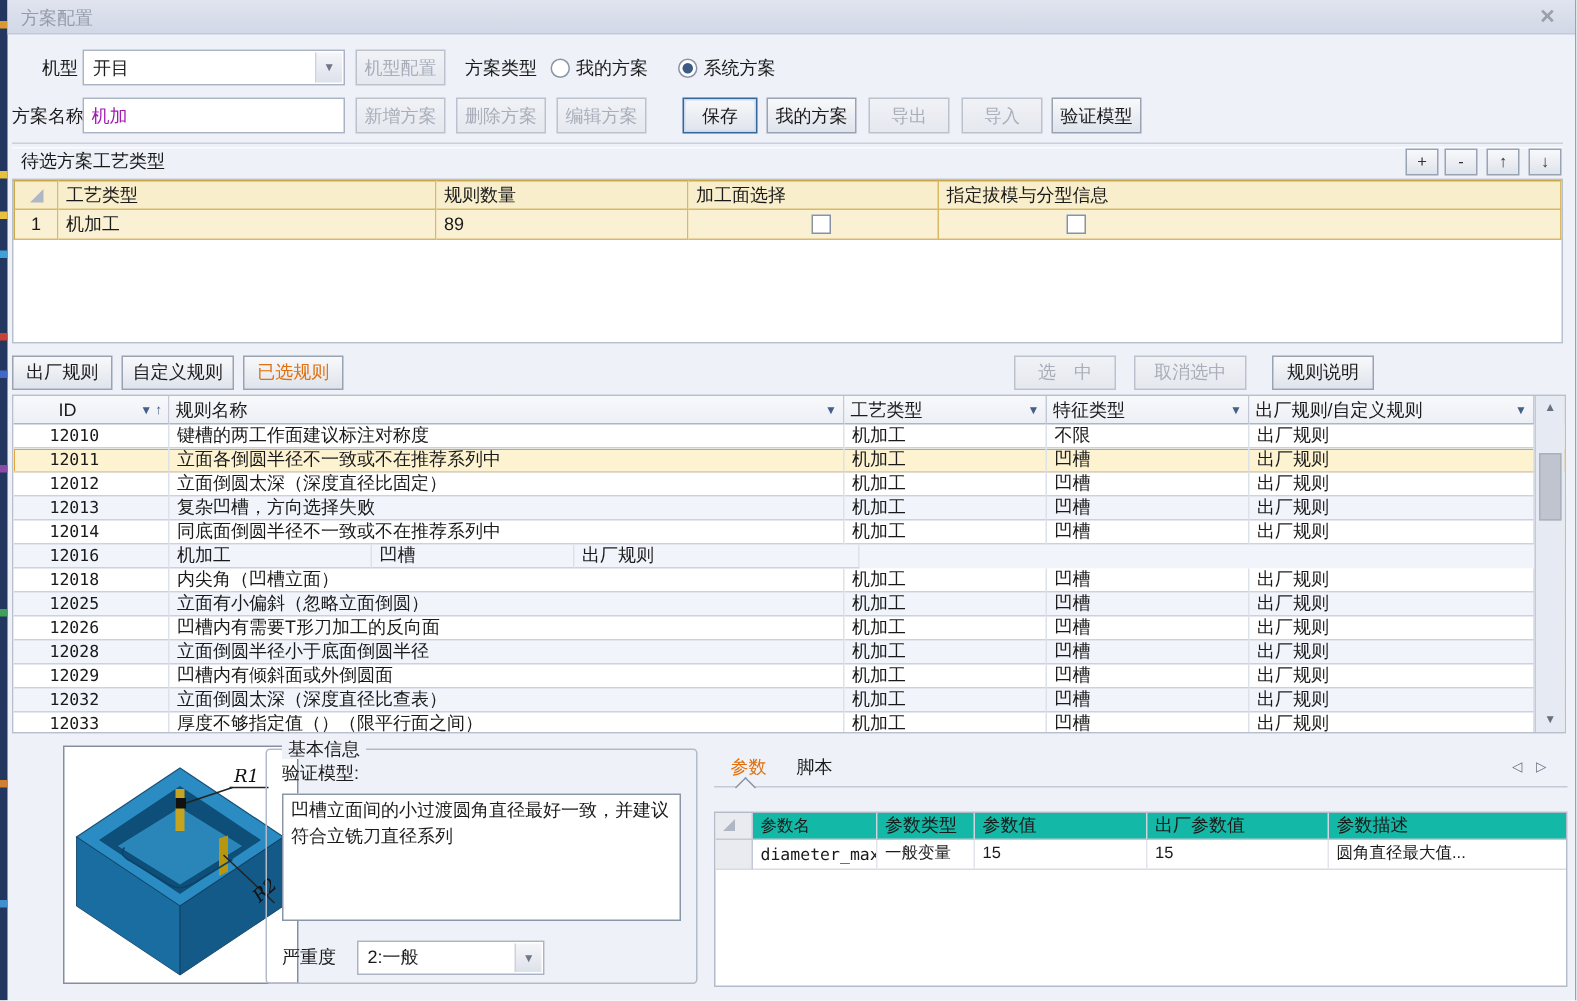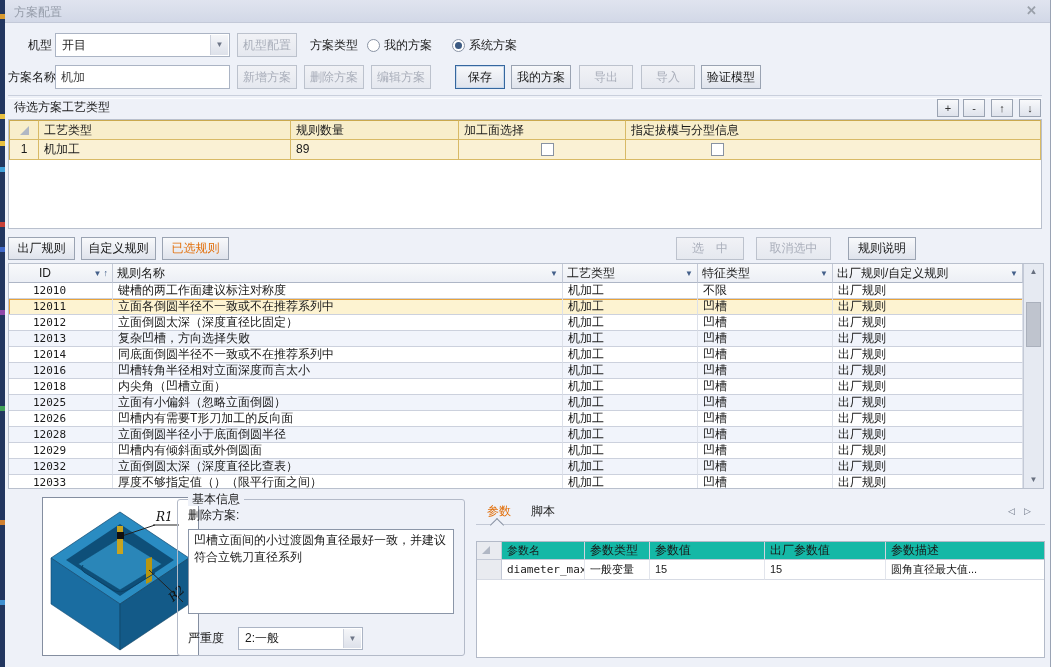--- a/index.html
+++ b/index.html
@@ -16,21 +16,21 @@
   .titlebar .title{position:absolute;left:9px;top:4px;color:#959ca9;font-size:12px;}
   .close-x{position:absolute;right:13px;top:3px;color:#9aa0aa;font-size:13px;font-weight:bold;cursor:default;}
   
   .lbl{position:absolute;height:24px;line-height:24px;white-space:nowrap;}
   .combo{position:absolute;height:24px;background:#fff;border:1px solid #abb4c4;box-sizing:border-box;}
   .combo .val{position:absolute;left:6px;top:0;line-height:22px;}
   .combo .arrow{position:absolute;right:1px;top:1px;bottom:1px;width:17px;
                 background:linear-gradient(#f5f6f9,#dde1ea);border-left:1px solid #cdd2dd;
                 color:#6e7687;font-size:8px;text-align:center;line-height:20px;}
   .input{position:absolute;height:24px;background:#fff;border:1px solid #abb4c4;box-sizing:border-box;
-         font-family:"Liberation Sans",sans-serif;font-size:12px;padding:0 5px;color:#404040;}
+         font-family:"Liberation Sans",sans-serif;font-size:12px;padding:0 5px;color:#a21caf;}
   .btn{position:absolute;height:24px;display:flex;align-items:center;justify-content:center;
        background:linear-gradient(#f8f9fb,#dfe3ec);border:1px solid #9aa3b2;box-sizing:border-box;
        font-size:12px;color:#1a1a1a;white-space:nowrap;cursor:default;}
   .btn.disabled{color:#a9aeba;border-color:#bcc2cd;background:linear-gradient(#f1f2f6,#e5e8ef);}
   .btn.primary{border-color:#35679f;box-shadow:inset 0 0 0 1px #c9d9ec;}
   .btn.orange{color:#e2700c;}
   .radio{position:absolute;width:13px;height:13px;border-radius:50%;border:1px solid #8a94a5;background:#fff;box-sizing:border-box;}
   .radio.on::after{content:'';position:absolute;left:2px;top:2px;width:7px;height:7px;border-radius:50%;background:#3c5a82;}
   .checkbox{position:absolute;width:13px;height:13px;background:#fff;border:1px solid #8892a2;box-sizing:border-box;}
   .groove{position:absolute;height:2px;border-top:1px solid #c9cfdc;border-bottom:1px solid #fbfcfe;}
@@ -236,21 +236,20 @@
         </div>
         <div class="rrow">
           <div class="rcell c-id">12014</div>
           <div class="rcell c-name">同底面倒圆半径不一致或不在推荐系列中</div>
           <div class="rcell c-proc">机加工</div>
           <div class="rcell c-feat">凹槽</div>
           <div class="rcell c-src">出厂规则</div>
         </div>
         <div class="rrow alt">
           <div class="rcell c-id">12016</div>
-          <div class="rcell c-name">凹槽转角半径相对立面深度而言太小</div>
           <div class="rcell c-proc">机加工</div>
           <div class="rcell c-feat">凹槽</div>
           <div class="rcell c-src">出厂规则</div>
         </div>
         <div class="rrow">
           <div class="rcell c-id">12018</div>
           <div class="rcell c-name">内尖角（凹槽立面）</div>
           <div class="rcell c-proc">机加工</div>
           <div class="rcell c-feat">凹槽</div>
           <div class="rcell c-src">出厂规则</div>
@@ -319,21 +318,21 @@
       <line x1="110" y1="27" x2="136" y2="27" stroke="#222" stroke-width="1"></line>
       <rect x="74" y="34" width="7" height="7" fill="#111"></rect>
       <text x="113" y="23" font-size="12" font-family="DejaVu Serif, serif" font-style="italic" fill="#111">R1</text>
       <line x1="106" y1="72" x2="140" y2="104" stroke="#222" stroke-width="1"></line>
       <text x="130" y="104" font-size="12" font-family="DejaVu Serif, serif" font-style="italic" fill="#111" transform="rotate(-42 130 104)">R2</text>
     </svg>
   </div>
 
   <div class="groupbox" style="left:177px;top:499px;width:288px;height:157px;">
     <div class="gb-label">基本信息</div>
-    <div class="lbl" style="left:10px;top:6px;height:18px;line-height:18px;">删除方案:</div>
+    <div class="lbl" style="left:10px;top:6px;height:18px;line-height:18px;">验证模型:</div>
     <div class="descbox" style="left:10px;top:29px;width:266px;height:85px;">凹槽立面间的小过渡圆角直径最好一致，并建议符合立铣刀直径系列</div>
     <div class="lbl" style="left:10px;top:126px;">严重度</div>
     <div class="combo" style="left:60px;top:127px;width:125px;height:23px;">
       <span class="val" style="line-height:21px;">2:一般</span>
       <span class="arrow" style="line-height:19px;">▼</span>
     </div>
   </div>
 
   <div class="tab active" style="left:487px;top:501px;">参数</div>
   <div class="tab" style="left:531px;top:501px;">脚本</div>

